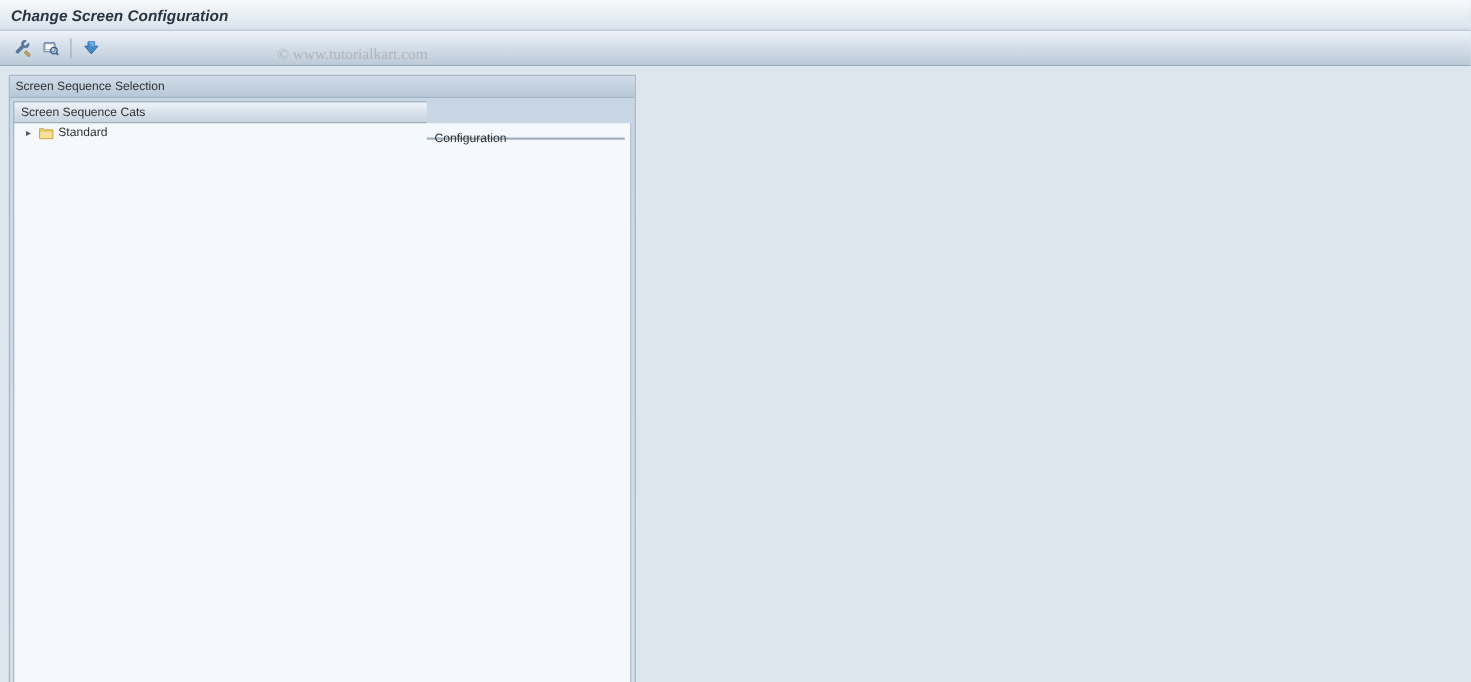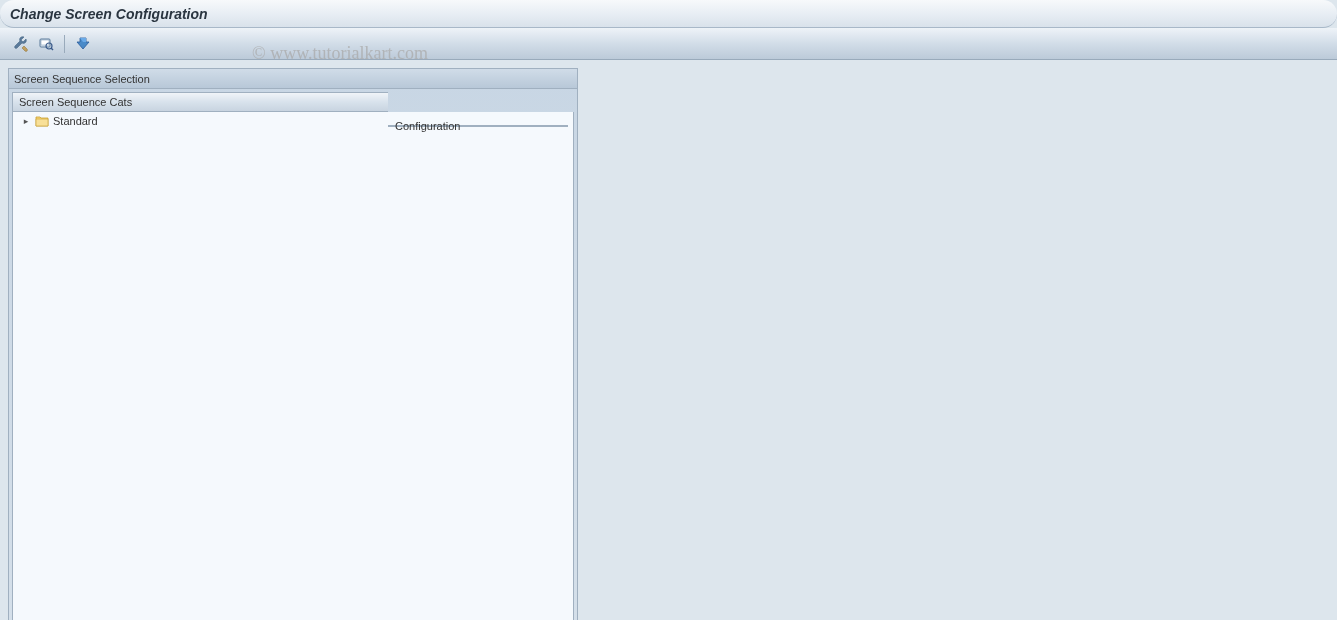--- a/index.html
+++ b/index.html
@@ -17,21 +17,20 @@
       overflow: hidden;
     }
     
     .title-bar {
       height: 28px;
       background: linear-gradient(to bottom, #f7f9fb 0%, #e8eef4 50%, #d9e2eb 100%);
       border-bottom: 1px solid #a8b8c8;
       display: flex;
       align-items: center;
       padding-left: 10px;
-      border-radius: 14px;
     }
     
     .title-text {
       font-size: 14px;
       font-weight: bold;
       font-style: italic;
       color: #2a3540;
     }
     
     .toolbar {
@@ -154,21 +153,21 @@
     
     .tree-label {
       font-size: 11px;
       color: #333;
     }
     
     .watermark {
       position: absolute;
       top: 43px;
       left: 252px;
-      font-size: 18px;
+      font-size: 14px;
       color: rgba(170, 170, 170, 0.75);
       font-family: Georgia, serif;
       pointer-events: none;
       z-index: 100;
     }
   </style>
 </head>
 <body>
 
 <div class="title-bar">

